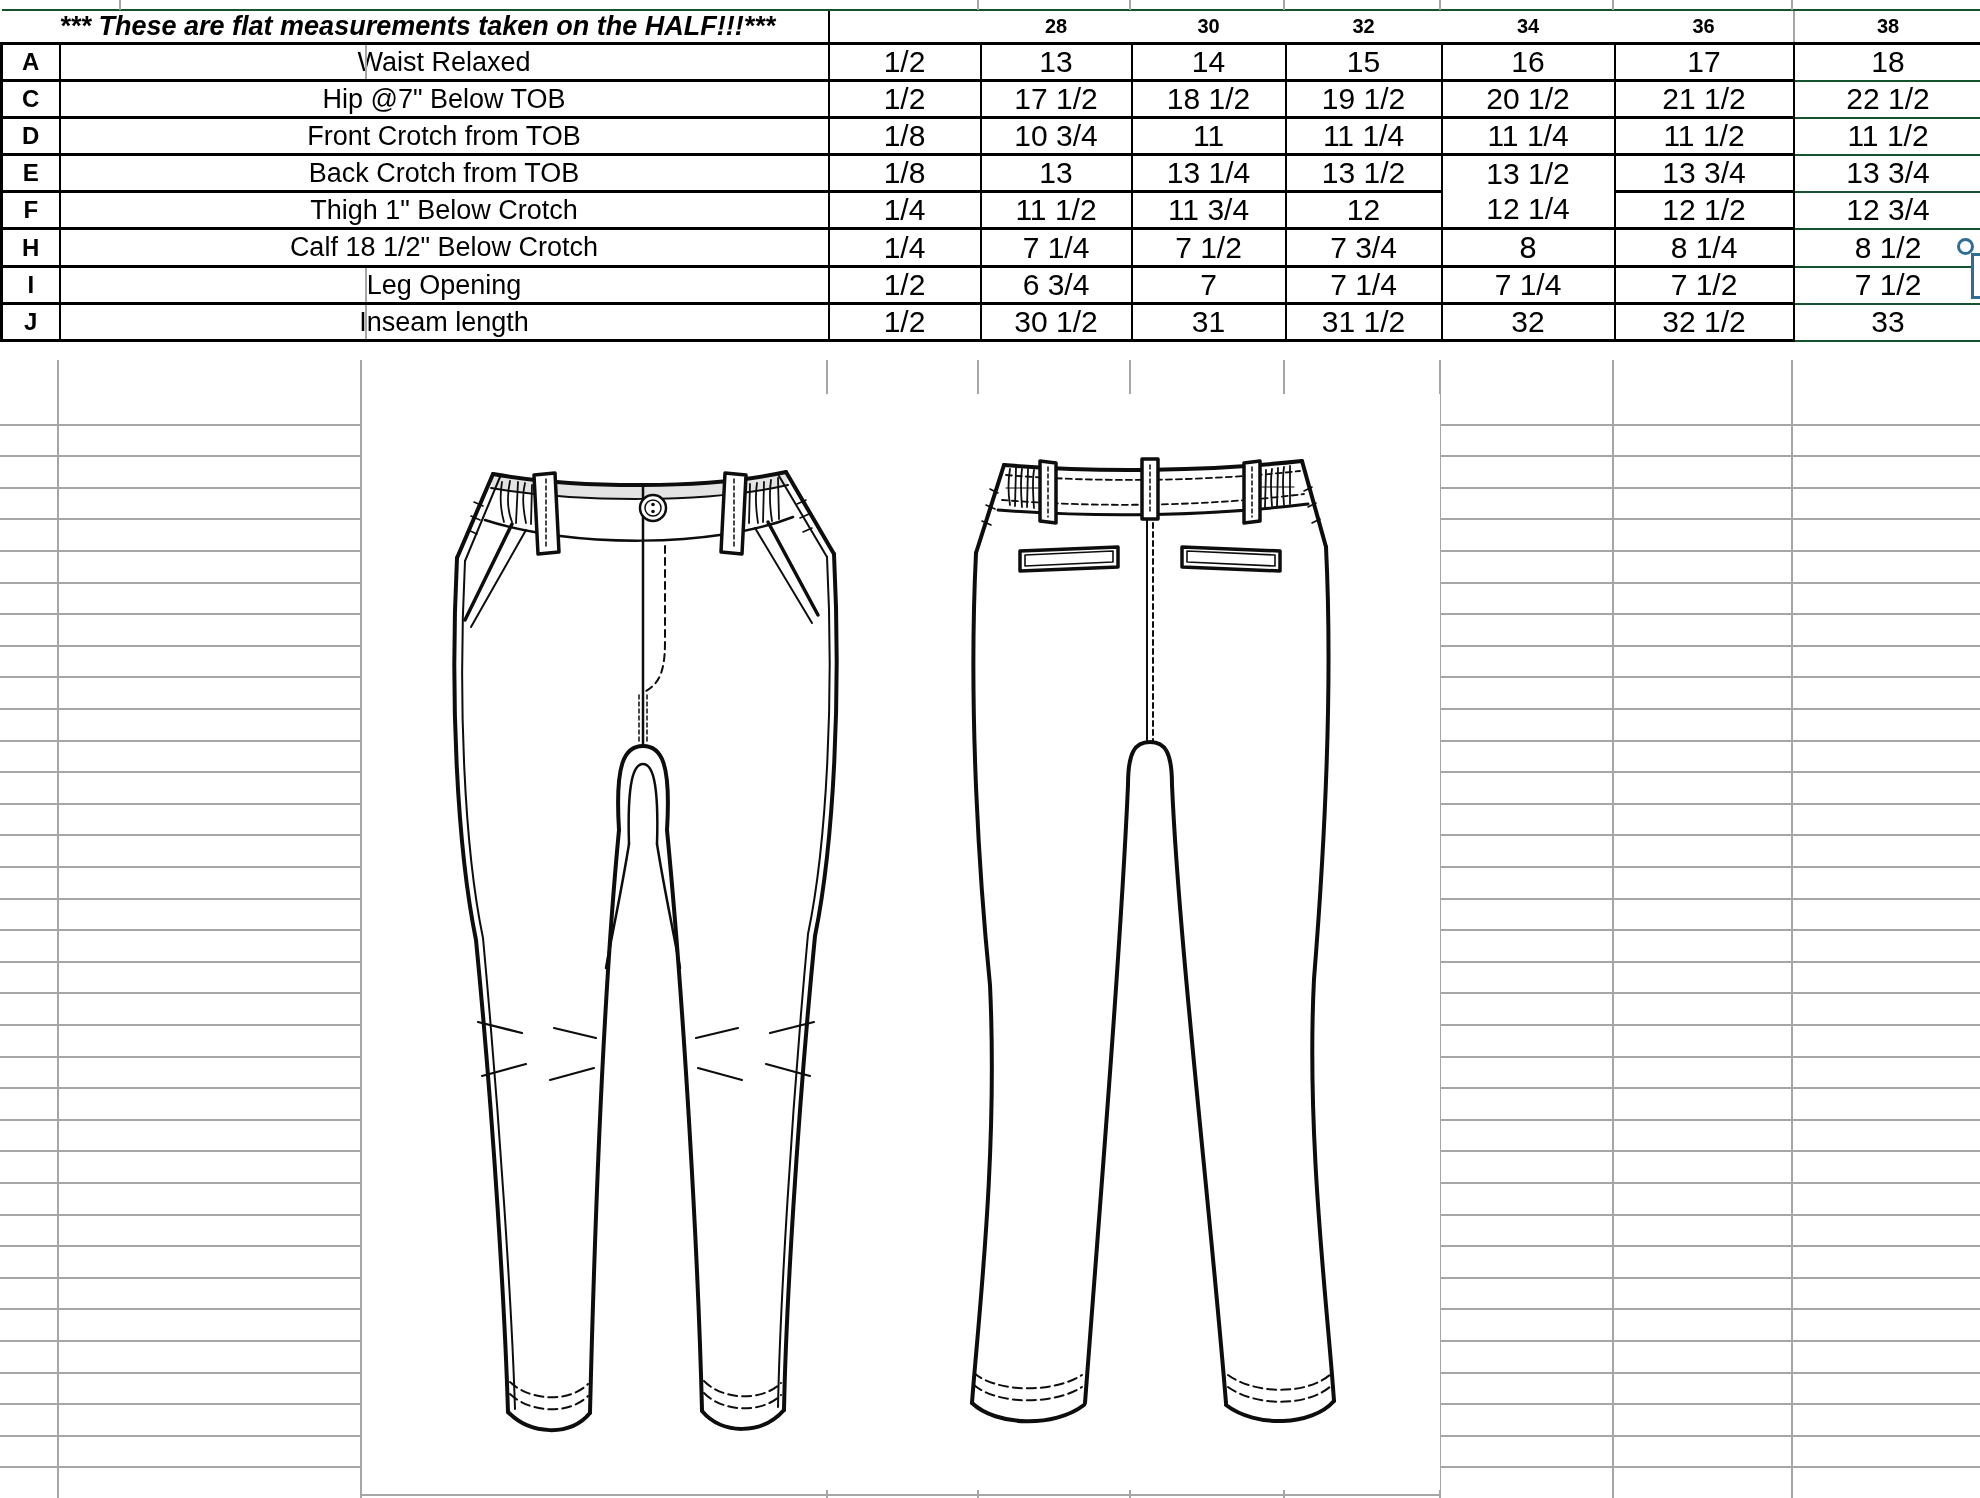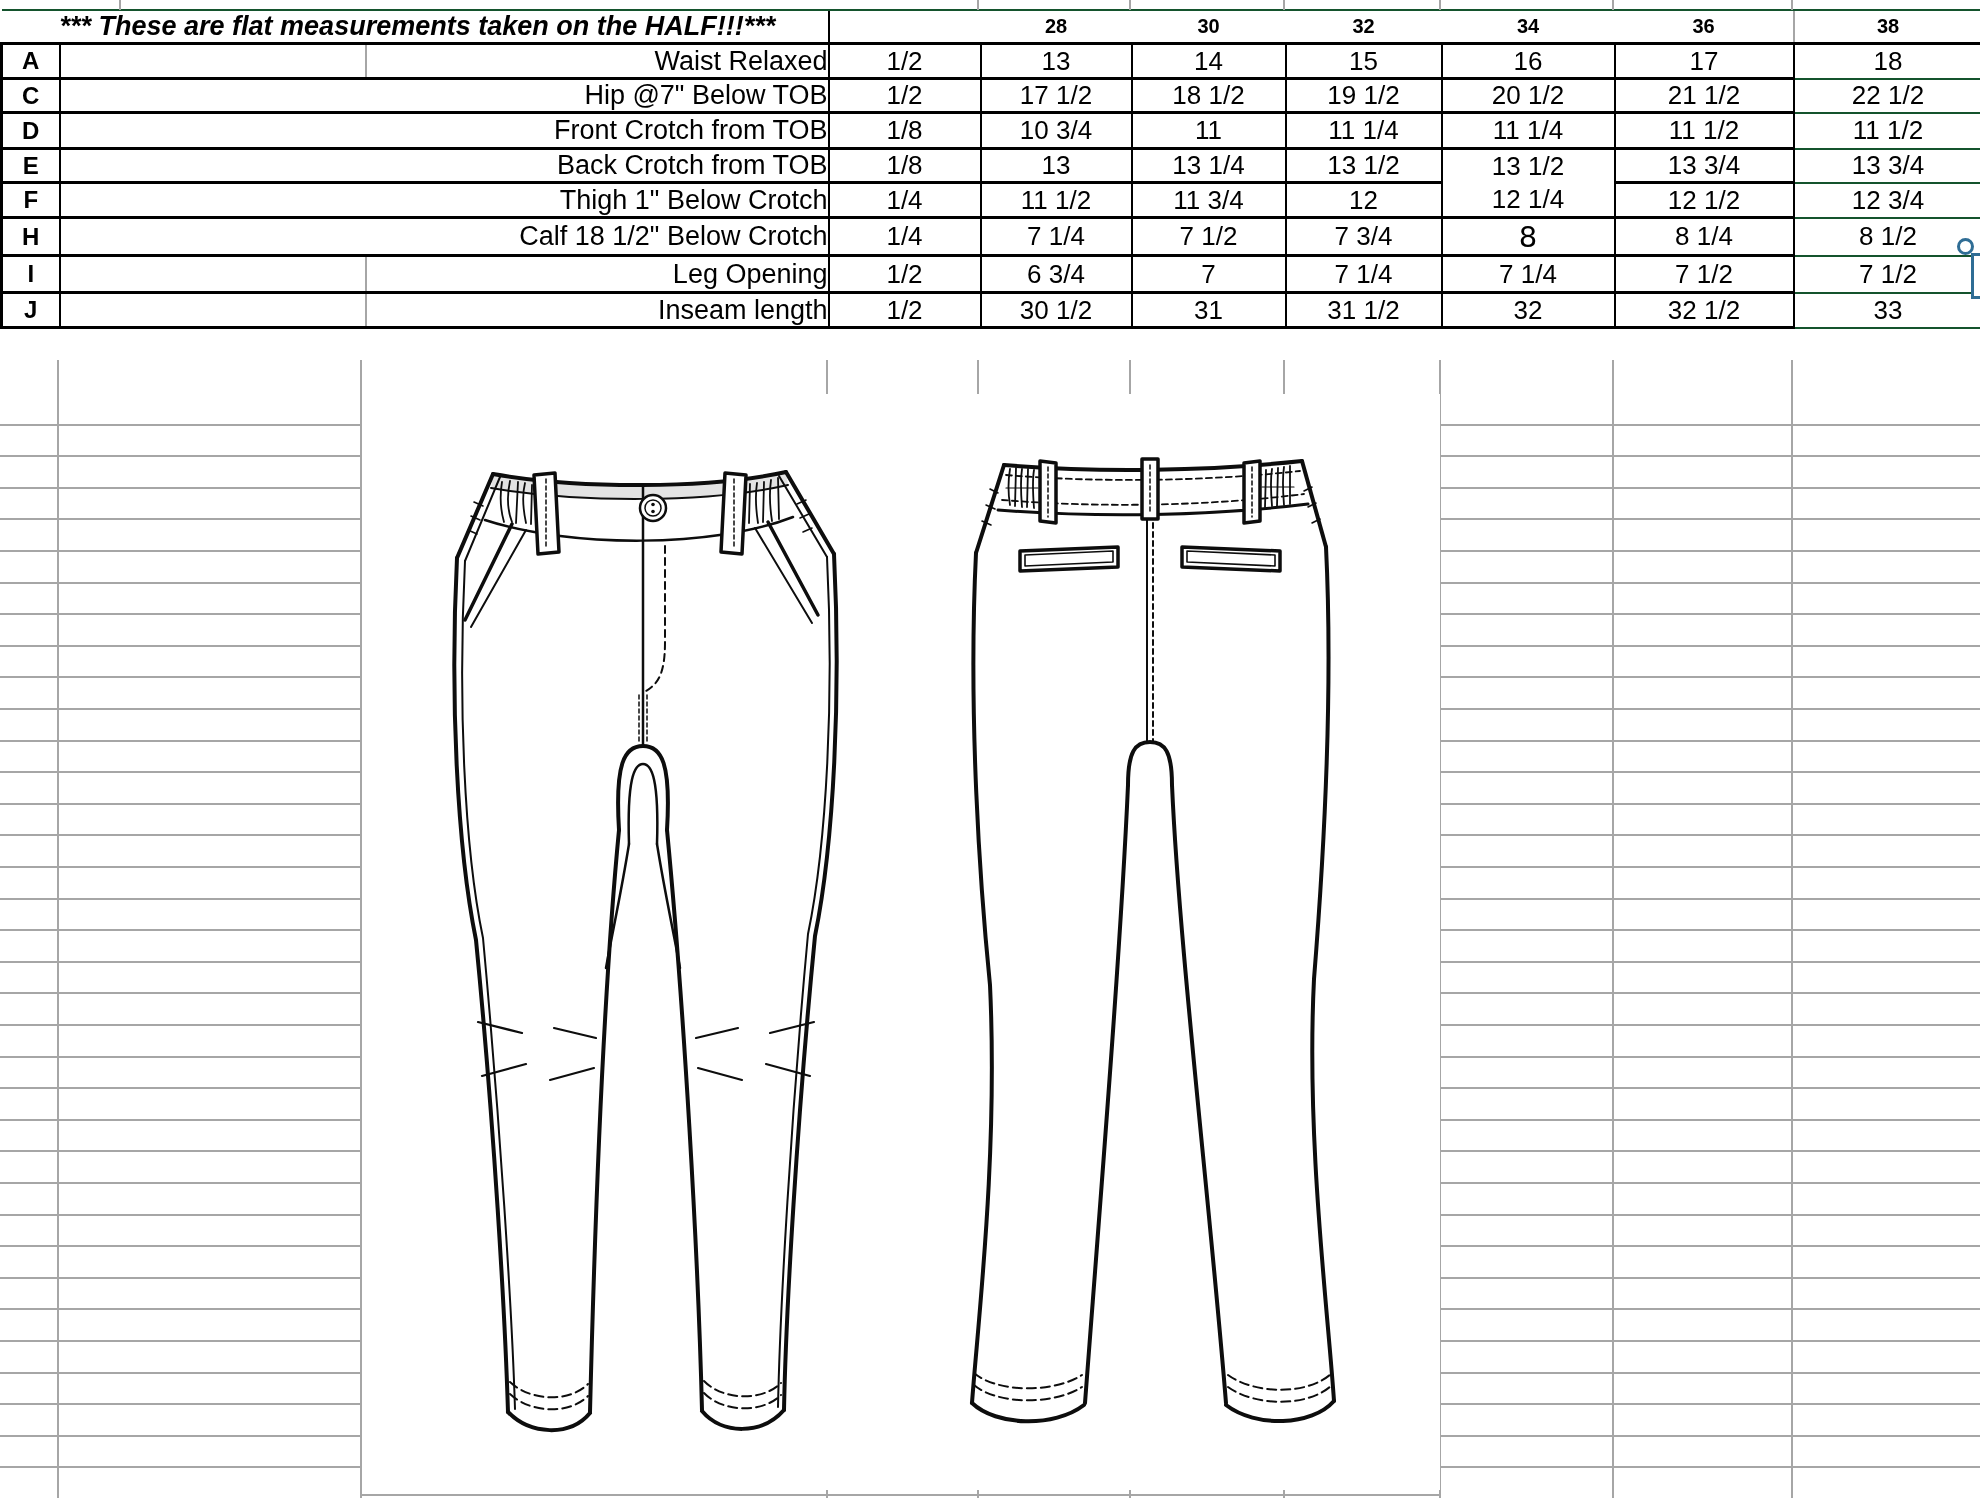--- a/index.html
+++ b/index.html
@@ -2,22 +2,22 @@
 <html><head>
 <meta charset="utf-8">
 <style>
   html,body{margin:0;padding:0;background:#ffffff;}
   #app{position:relative;width:1980px;height:1498px;background:#ffffff;overflow:hidden;
        font-family:"Liberation Sans",sans-serif;color:#000;}
 
   
   table.spec{position:absolute;left:0;top:0;width:1980px;border-collapse:collapse;table-layout:fixed;}
   table.spec td{padding:0;margin:0;overflow:hidden;white-space:nowrap;vertical-align:middle;}
-  td.num{font-size:26px;text-align:center;}
-  td.lab{font-size:27px;text-align:right;padding-left:14px;}
+  td.num{font-size:30px;text-align:center;}
+  td.lab{font-size:27px;text-align:center;padding-left:14px;}
   td.letter{font-size:24px;font-weight:bold;text-align:center;}
   td.head{font-size:20px;font-weight:bold;text-align:center;}
   td.headl{font-size:27px;font-weight:bold;text-align:left;padding-left:16px;}
   td.title{font-size:27px;font-weight:bold;font-style:italic;text-align:left;padding-left:16px;}
   .bb{border-bottom:3px solid #000;}
   .bbg{border-bottom:2px solid #14532d;}
   .nobb{border-bottom:none;}
   .vr{border-right:2px solid #000;}
   .vlg{border-left:2px solid #a6a6a6;}
   .oL{border-left:3px solid #000;}

